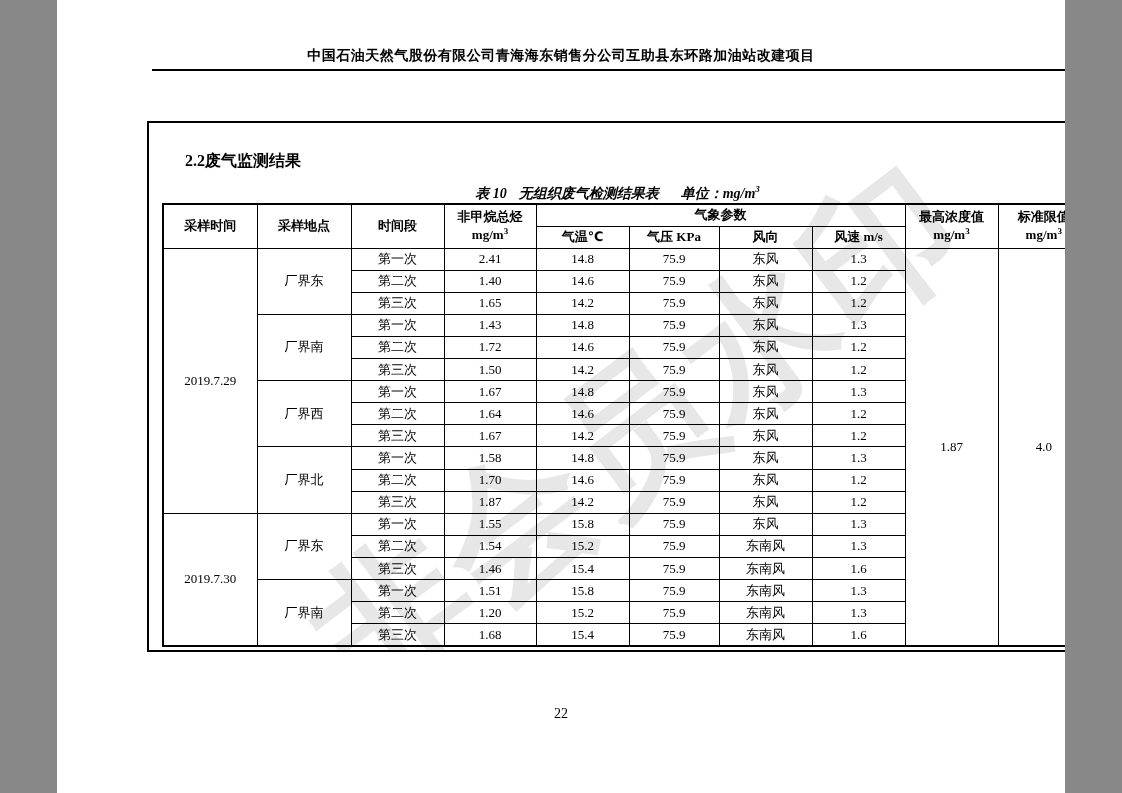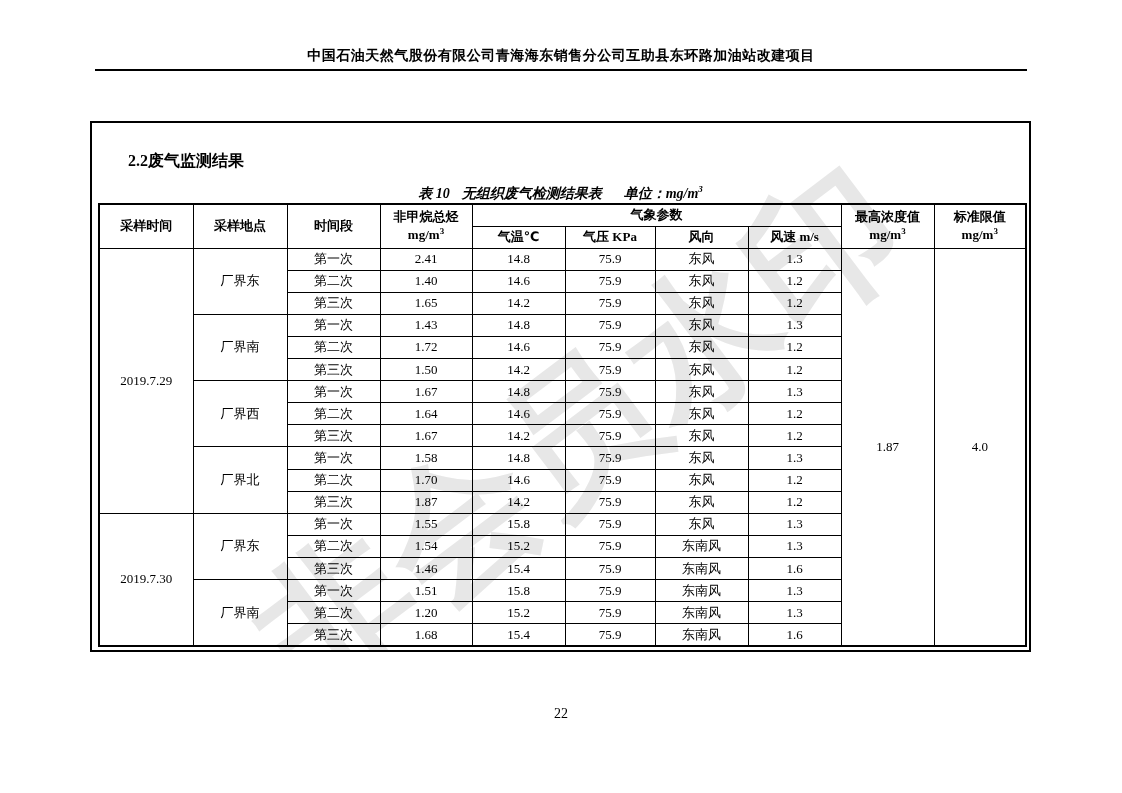--- a/index.html
+++ b/index.html
@@ -1,18 +1,18 @@
 <!DOCTYPE html>
 <html><head>
 <meta charset="utf-8">
 <style>
   * { margin:0; padding:0; box-sizing:border-box; }
   html,body { background:#888; }
   #canvas {
-    position:relative; width:1122px; height:793px; background:#ffffff;
+    position:relative; width:1008px; height:793px; background:#ffffff;
     font-family:"Liberation Serif","DejaVu Sans",serif; color:#000;
     margin:0 auto; overflow:hidden;
   }
   .doc-header {
     position:absolute; top:47px; left:0; width:100%;
     text-align:center; font-weight:bold; font-size:14px; letter-spacing:0.5px;
   }
   .header-rule {
     position:absolute; top:69px; left:95px; width:932px; height:2px; background:#000;
   }
@@ -35,21 +35,21 @@
     position:absolute; left:36px; top:36px; font-size:15px; z-index:2;
   }
   .table-caption {
     position:absolute; left:0; top:61px; width:100%; text-align:center;
     font-size:14px; font-weight:bold; z-index:2;font-style:italic;
   }
   .table-caption .gap { display:inline-block; width:22px; }
   .table-caption .gap-sm { display:inline-block; width:12px; }
   sup { font-size:9px; }
   table.results {
-    position:absolute; left:6px; top:80px; width:927px; height:444px;
+    position:absolute; left:13px; top:80px; width:927px; height:444px;
     border-collapse:collapse; table-layout:fixed; z-index:1;
     font-size:13px;
   }
   table.results { border:2px solid #000; }
   table.results th, table.results td {
     border:1px solid #000; text-align:center; vertical-align:middle;
     padding:0 1px; overflow:hidden; background:transparent;
   }
   table.results thead th { font-weight:bold; font-size:13px; }
   table.results thead tr { height:22px; }

